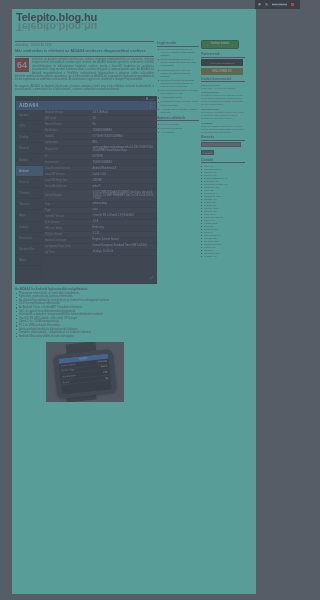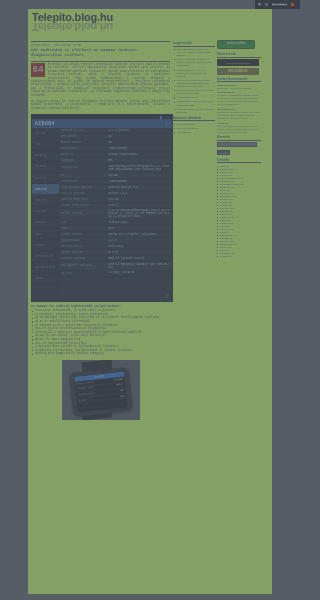--- a/index.html
+++ b/index.html
@@ -20,39 +20,39 @@
   }
   .chip { height:5px; background:#4b525c; border:0.4px solid #3a4048; border-radius:1px;
           display:flex; align-items:center; justify-content:center;
           font-size:2.4px; color:#cfd5dd; padding:0 1px; }
   .chip.sq { width:5px; }
   .chip.wide { width:17px; }
   .chip.red { background:#a8502e; width:5px; }
 
   
   #page {
-    position:absolute; top:9px; left:28px; width:244px; height:585px;
-    background:#bef264; overflow:hidden;
+    position:absolute; top:9px; left:12px; width:244px; height:585px;
+    background:#5eead4; overflow:hidden;
   }
   
   #dim { position:absolute; inset:0; background:rgba(86,93,102,0.55);
          pointer-events:none; z-index:30; }
 
   
   #header { position:relative; height:30px; padding:2px 0 0 4px; }
   #site-title { font-size:11px; font-weight:bold; color:#2b3442; letter-spacing:-0.2px;
                 font-family:"Liberation Sans", sans-serif; line-height:12px; }
   #site-title-reflect {
     font-size:11px; font-weight:bold; letter-spacing:-0.2px; line-height:10px;
     color:#656d77; transform:scaleY(-1); opacity:0.55; margin-top:-1px;
   }
 
   
   #cols { display:flex; align-items:flex-start; padding-left:3px; }
-  #main { width:142px; padding-right:3px;font-family:Liberation Mono, monospace; }
+  #main { width:142px; padding-right:3px; }
   #side1 { width:44px; padding-right:2px; }
   #side2 { width:44px; }
 
   
   .post-meta { font-size:2.6px; color:#5b6472; margin:2px 0 1px 0; }
   .post-title { font-size:4px; font-weight:bold; color:#3f5d86; line-height:5px;
                 margin-bottom:3px; }
   .hr { height:0.5px; background:#4e545e; margin:2px 0; }
 
   .lead { position:relative; overflow:hidden; margin-bottom:3px; }

